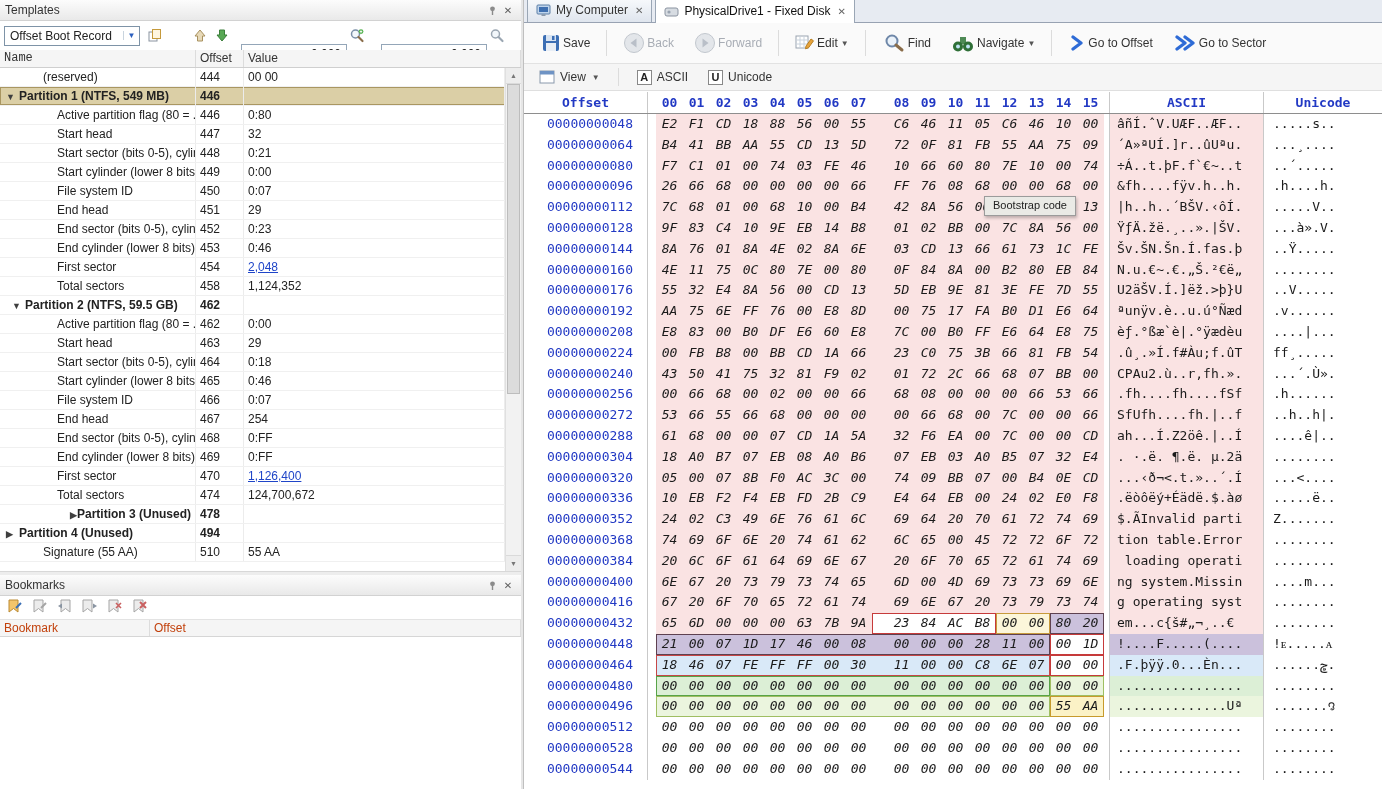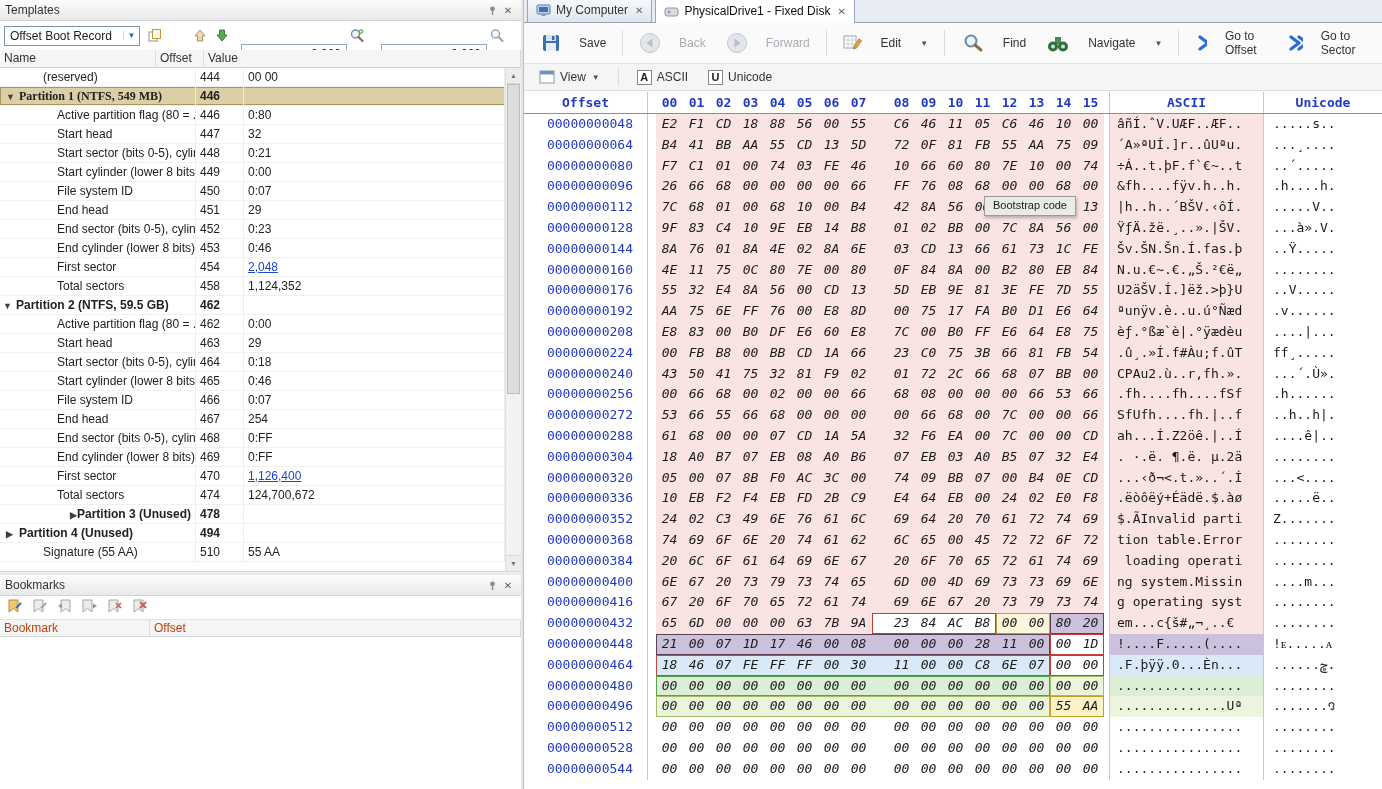--- a/index.html
+++ b/index.html
@@ -21,21 +21,21 @@
   .combo .cl{flex:1;padding-left:5px;white-space:nowrap;overflow:hidden;}
   .combo .caret{width:15px;text-align:center;color:#2B5FBF;font-size:8px;border-left:1px solid #C9D4DE;}
   .smallbtn{width:24px;height:20px;display:grid;place-items:center;margin-left:3px;}
   .arrbtn{width:22px;height:20px;display:grid;place-items:center;}
   .num{width:106px;height:20px;box-sizing:border-box;border:1px solid #94A6B8;text-align:right;padding-right:5px;font-size:12px;font-family:"Liberation Sans",sans-serif;color:#222;margin-top:36px;}
   .magbtn{width:20px;height:20px;display:grid;place-items:center;}
 
   .ttable{position:absolute;top:50px;left:0;right:0;bottom:0;}
   .thead{height:18px;display:flex;background:#F5F5F5;border-bottom:1px solid #CFCFCF;box-sizing:border-box;color:#333;}
   .thead>div{padding:1px 4px;border-right:1px solid #DCDCDC;box-sizing:border-box;white-space:nowrap;overflow:hidden;}
-  .w-name{width:156px;}.w-off{width:48px;}.w-val{flex:1;}
+  .w-name{width:196px;font-family:Liberation Mono, monospace;}.w-off{width:48px;}.w-val{flex:1;}
   .tbody{position:absolute;top:18px;left:0;right:16px;bottom:0;overflow:hidden;}
   .trow{display:flex;height:19px;line-height:18px;border-bottom:1px solid #F0F0F0;box-sizing:border-box;}
   .trow .tc{border-right:1px solid #ECECEC;padding:0 4px;white-space:nowrap;overflow:hidden;box-sizing:border-box;}
   .trow .tc.name{width:196px;}.trow .tc.off{width:48px;}.trow .tc.val{flex:1;}
   .trow.grp{font-weight:bold;}
   .trow.sel{background:#DBCFA6;box-shadow:inset 0 0 0 1px #A99661;}
   .arrow{display:inline-block;width:13px;font-size:9px;color:#3F3F3F;}
   .val.link{color:#1F45C8;text-decoration:underline;}
   .vscroll{position:absolute;top:18px;right:0;bottom:0;width:16px;background:#F2F2F2;border-left:1px solid #E0E0E0;box-sizing:border-box;}
   .sbArr{position:absolute;left:0;width:15px;height:15px;display:grid;place-items:center;font-size:7px;color:#777;background:#EDEDED;}
@@ -51,21 +51,21 @@
   .bkhead>div{padding:1px 4px;border-right:1px solid #DCDCDC;box-sizing:border-box;}
   .bkc1{width:150px;}.bkc2{flex:1;}
 
   
   .tabbar{height:23px;background:#E7EBF2;border-bottom:1px solid #98A2B2;display:flex;align-items:flex-end;padding-left:3px;gap:3px;box-sizing:border-box;}
   .tab{height:20px;display:flex;align-items:center;gap:5px;padding:12px 8px;font-size:12px;background:linear-gradient(#F8FAFC,#DFE5EE);border:1px solid #9AA6B5;border-bottom:none;border-radius:2px 2px 0 0;box-sizing:border-box;color:#333;white-space:nowrap;}
   .tab.active{background:#fff;height:23px;margin-bottom:-1px;color:#111;align-items:center;}
   .tabx{font-size:10px;color:#666;margin-left:2px;}
 
   .maintb{height:41px;background:#FAFAFA;border-bottom:1px solid #E2E2E2;display:flex;align-items:center;padding:0 8px;gap:2px;box-sizing:border-box;}
-  .tbbtn{display:flex;align-items:center;gap:18px;padding:5px 9px;font-size:12px;color:#333;border-radius:2px;}
+  .tbbtn{display:flex;align-items:center;gap:2px;padding:5px 9px;font-size:12px;color:#333;border-radius:2px;}
   .tbbtn.disabled{color:#A8ADB5;}
   .caret{font-size:8px;color:#555;margin-left:1px;}
   .sep{width:1px;height:26px;background:#DCDCDC;margin:0 5px;}
 
   .subtb{height:27px;background:#F5F5F5;border-bottom:1px solid #DFDFDF;display:flex;align-items:center;padding:0 8px;gap:6px;box-sizing:border-box;}
   .sbtn{display:flex;align-items:center;gap:5px;padding:2px 7px;font-size:12px;color:#333;}
   .abox{width:15px;height:15px;border:1px solid #888;display:grid;place-items:center;font-weight:bold;font-size:11px;background:#fff;color:#222;box-sizing:border-box;}
 
   
   .hexwrap{position:absolute;top:92px;left:0;right:0;bottom:0;background:#fff;}
@@ -167,21 +167,21 @@
           <div class="w-val">Value</div>
         </div>
         <div class="tbody" id="tree-body">
   <div class="trow">
     <div class="tc name" style="padding-left: 30px;"><span class="arrow"></span><span class="nm">(reserved)</span></div>
     <div class="tc off">444</div>
     <div class="tc val">00 00</div>
   </div>
 
   <div class="trow grp sel">
-    <div class="tc name" style="padding-left: 6px; font-family: Liberation Serif, serif;"><span class="arrow">▼</span><span class="nm">Partition 1 (NTFS, 549 MB)</span></div>
+    <div class="tc name" style="padding-left: 6px;"><span class="arrow">▼</span><span class="nm">Partition 1 (NTFS, 549 MB)</span></div>
     <div class="tc off">446</div>
     <div class="tc val"></div>
   </div>
 
   <div class="trow">
     <div class="tc name" style="padding-left: 44px;"><span class="arrow"></span><span class="nm">Active partition flag (80 = ...</span></div>
     <div class="tc off">446</div>
     <div class="tc val">0:80</div>
   </div>
 
@@ -233,21 +233,21 @@
     <div class="tc val link">2,048</div>
   </div>
 
   <div class="trow">
     <div class="tc name" style="padding-left: 44px;"><span class="arrow"></span><span class="nm">Total sectors</span></div>
     <div class="tc off">458</div>
     <div class="tc val">1,124,352</div>
   </div>
 
   <div class="trow grp">
-    <div class="tc name" style="padding-left: 3px;"><span class="arrow">▼</span><span class="nm">Partition 2 (NTFS, 59.5 GB)</span></div>
+    <div class="tc name" style="padding-left: 12px;"><span class="arrow">▼</span><span class="nm">Partition 2 (NTFS, 59.5 GB)</span></div>
     <div class="tc off">462</div>
     <div class="tc val"></div>
   </div>
 
   <div class="trow">
     <div class="tc name" style="padding-left: 44px;"><span class="arrow"></span><span class="nm">Active partition flag (80 = ...</span></div>
     <div class="tc off">462</div>
     <div class="tc val">0:00</div>
   </div>
 

